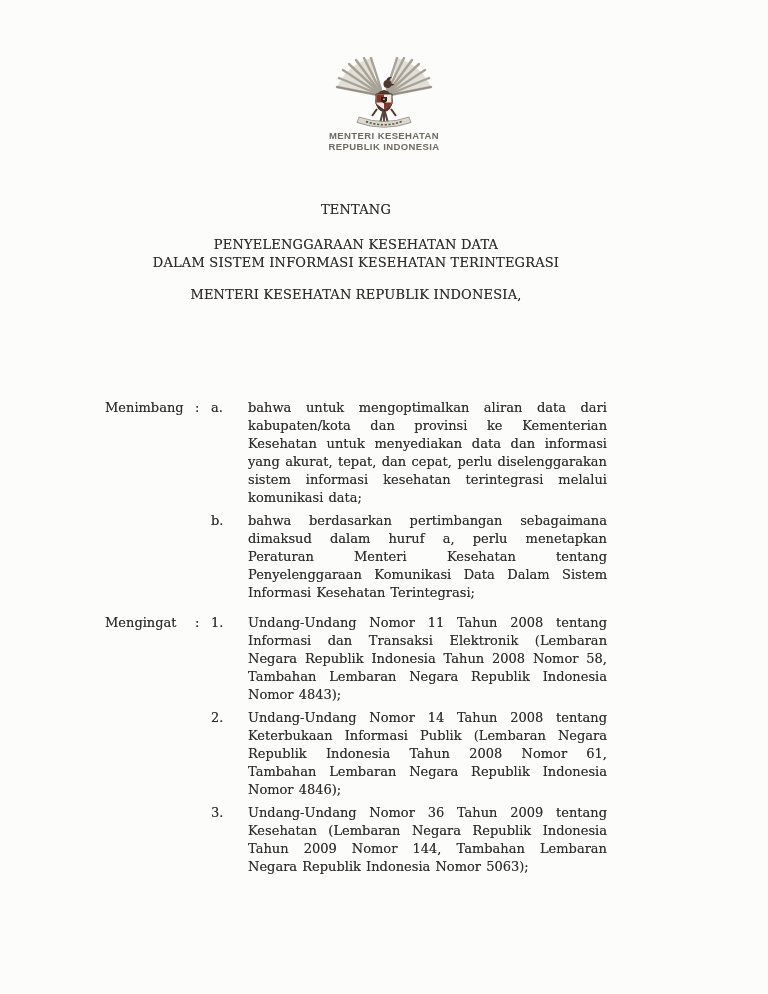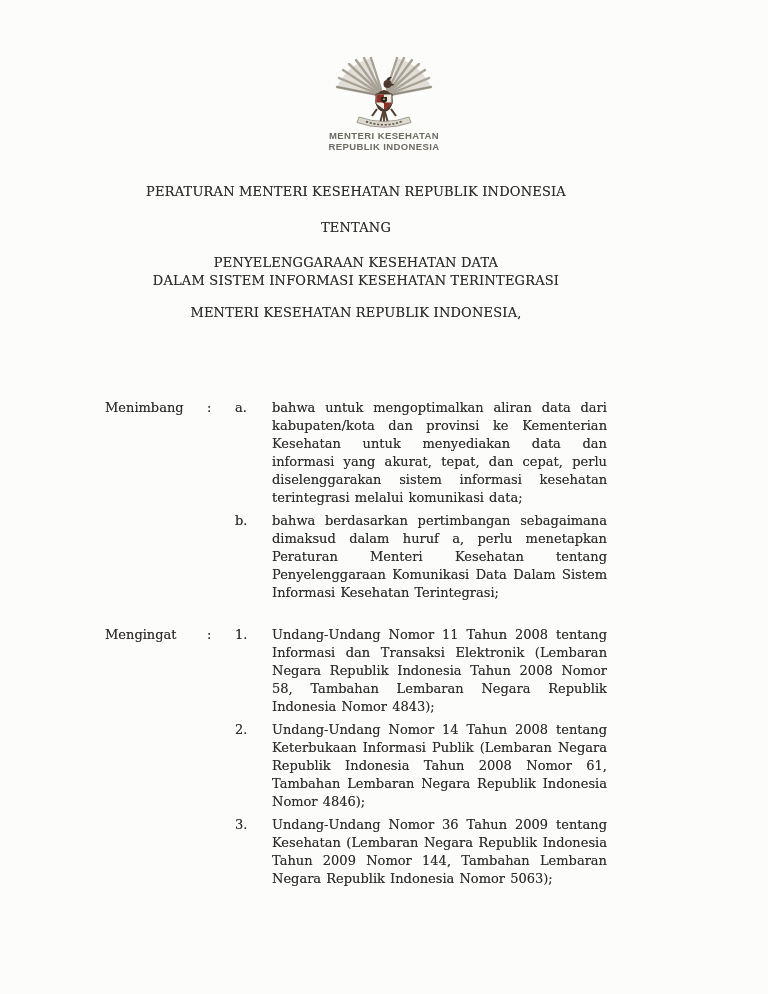--- a/index.html
+++ b/index.html
@@ -53,22 +53,22 @@
   
   .clauses {
     position: absolute;
     top: 399px;
     left: 105px;
     width: 502px;
     font-size: 13px;
     line-height: 18px;
     text-shadow: 0 0 0.3px rgba(46,44,42,0.55);
   }
-  .clause { display: flex; align-items: flex-start; gap: 12px; }
-  .clause-gap { margin-top: 24px; }
+  .clause { display: flex; align-items: flex-start; }
+  .clause-gap { margin-top: 12px; }
   .c-label { width: 90px; flex: none; }
   .c-colon { width: 16px; flex: none; }
   .c-items { flex: 1; min-width: 0; }
   .c-item  { display: flex; align-items: flex-start; }
   .c-item + .c-item { margin-top: 5px; }
   .c-marker { width: 37px; flex: none; }
   .c-text {
     flex: 1;
     text-align: justify;
     word-spacing: 1px;
@@ -138,21 +138,20 @@
         <path d="M32,64.5 Q50,71 68,64.5" stroke="#5a544b" stroke-width="1.6" stroke-dasharray="2.2 1.6" fill="none"></path>
       </svg>
     </span>
   </div>
   <div class="ministry">
     <div>MENTERI KESEHATAN</div>
     <div>REPUBLIK INDONESIA</div>
   </div>
 
   <section class="title-block">
-    <div>PERATURAN MENTERI KESEHATAN REPUBLIK INDONESIA</div>
     <div class="gap-tentang">TENTANG</div>
     <div class="gap-subject">PENYELENGGARAAN KESEHATAN DATA</div>
     <div>DALAM SISTEM INFORMASI KESEHATAN TERINTEGRASI</div>
     <div class="gap-auth">MENTERI KESEHATAN REPUBLIK INDONESIA,</div>
   </section>
 
   <section class="clauses">
 
     <div class="clause">
       <div class="c-label">Menimbang</div>

